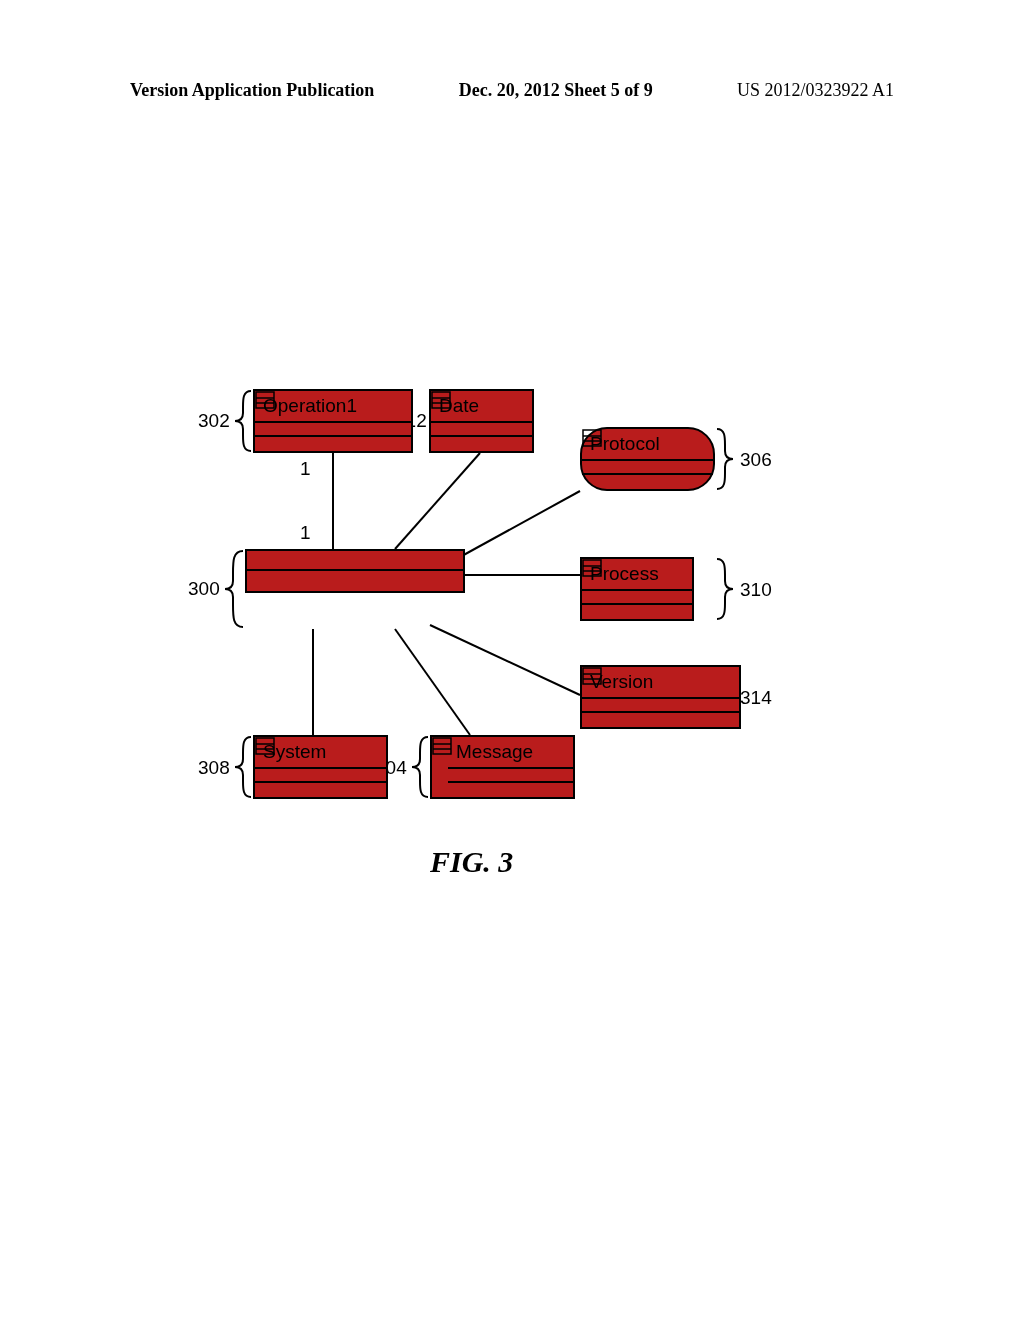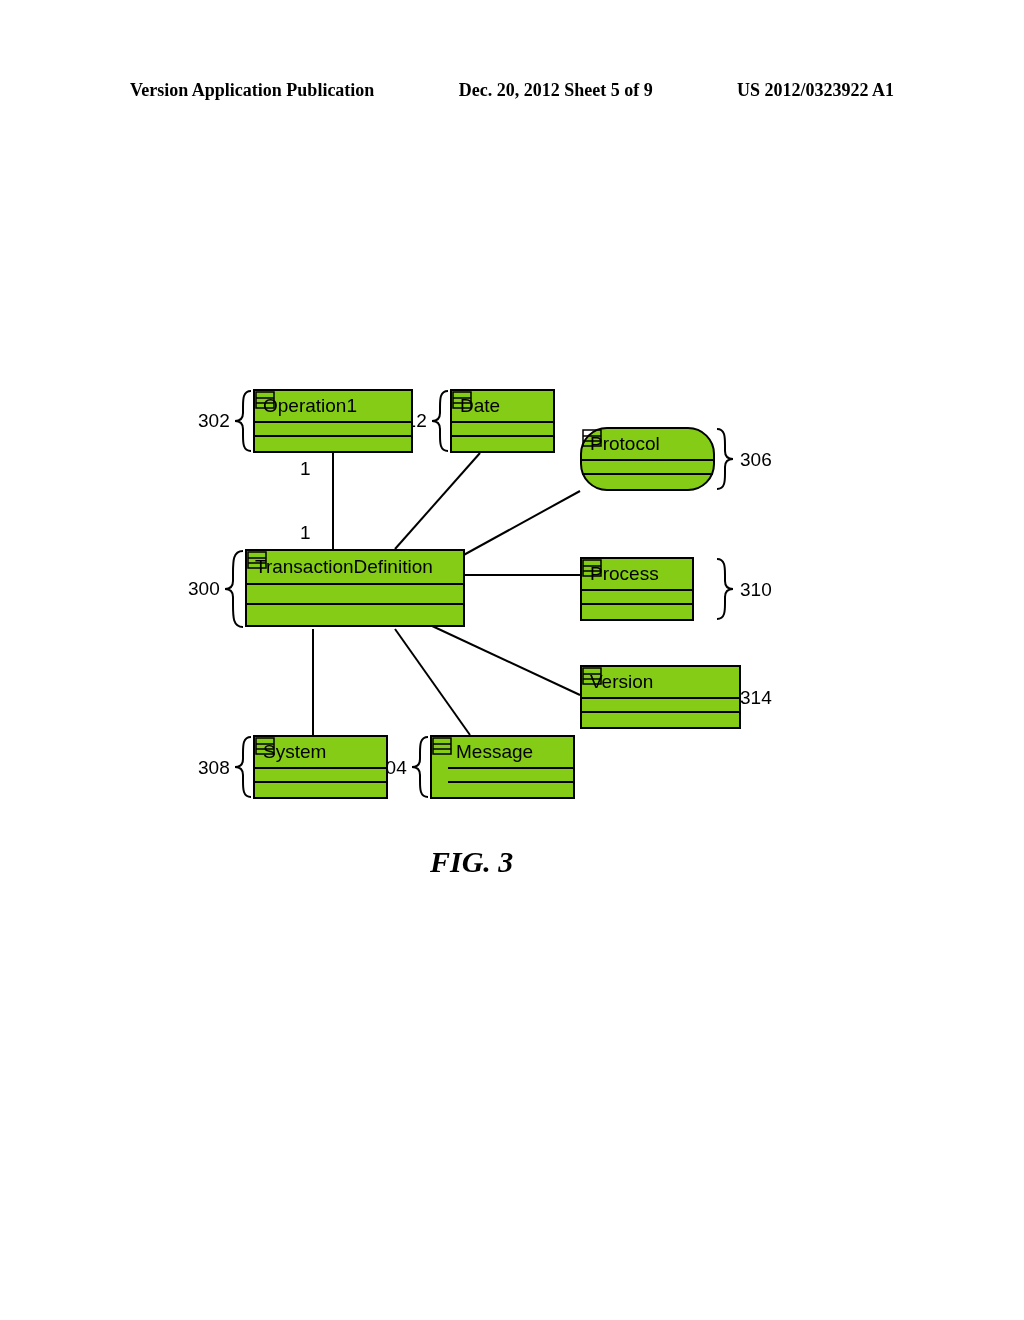--- a/index.html
+++ b/index.html
@@ -15,33 +15,33 @@
     position: absolute;
     top: 80px;
     left: 0; right: 0;
     display: flex;
     justify-content: space-between;
     padding: 0 130px;
     font-size: 18px;
   }
   .header .left { font-weight: bold; }
   .header .center { font-weight: bold; }
-  .header .right { font-weight: bold; }
+  .header .right { font-weight: normal; }
 
   .canvas {
     position: absolute;
     top: 0; left: 0;
     width: 1024px; height: 1320px;
   }
 
   
   .umlbox {
     position: absolute;
     border: 2px solid #000;
-    background: #84cc16;
+    background: #b91c1c;
     font-family: Arial, Helvetica, sans-serif;
   }
   .umlbox .title {
     display: flex;
     align-items: center;
     gap: 8px;
     padding: 4px 8px;
     font-size: 19px;
     border-bottom: 2px solid #000;
     min-height: 30px;
@@ -162,21 +162,21 @@
         <rect x="1" y="1" width="18" height="16" fill="none" stroke="#000" stroke-width="1.5"></rect>
         <line x1="1" y1="7" x2="19" y2="7" stroke="#000" stroke-width="1.5"></line>
         <line x1="1" y1="12" x2="19" y2="12" stroke="#000" stroke-width="1.5"></line>
       </svg>
     <span>Operation1</span>
   </div>
   <div class="compartment"></div>
   <div class="compartment"></div>
 </div>
 
-<div class="umlbox" style="left:450px; top:389px; width:105px;">
+<div class="umlbox" style="left:429px; top:389px; width:105px;">
   <div class="title">
     <svg class="icon" width="20" height="18">
         <rect x="1" y="1" width="18" height="16" fill="none" stroke="#000" stroke-width="1.5"></rect>
         <line x1="1" y1="7" x2="19" y2="7" stroke="#000" stroke-width="1.5"></line>
         <line x1="1" y1="12" x2="19" y2="12" stroke="#000" stroke-width="1.5"></line>
       </svg>
     <span>Date</span>
   </div>
   <div class="compartment"></div>
   <div class="compartment"></div>
@@ -189,28 +189,20 @@
         <line x1="1" y1="7" x2="19" y2="7" stroke="#000" stroke-width="1.5"></line>
         <line x1="1" y1="12" x2="19" y2="12" stroke="#000" stroke-width="1.5"></line>
       </svg>
     <span>Protocol</span>
   </div>
   <div class="compartment"></div>
   <div class="compartment"></div>
 </div>
 
 <div class="umlbox" style="left:245px; top:549px; width:220px;">
-  <div class="title" style="min-height:34px;">
-    <svg class="icon" width="20" height="18">
-        <rect x="1" y="1" width="18" height="16" fill="none" stroke="#000" stroke-width="1.5"></rect>
-        <line x1="1" y1="7" x2="19" y2="7" stroke="#000" stroke-width="1.5"></line>
-        <line x1="1" y1="12" x2="19" y2="12" stroke="#000" stroke-width="1.5"></line>
-      </svg>
-    <span>TransactionDefinition</span>
-  </div>
   <div class="compartment" style="height:20px;"></div>
   <div class="compartment" style="height:20px;"></div>
 </div>
 
 <div class="umlbox" style="left:580px; top:557px; width:114px;">
   <div class="title">
     <svg class="icon" width="20" height="18">
         <rect x="1" y="1" width="18" height="16" fill="none" stroke="#000" stroke-width="1.5"></rect>
         <line x1="1" y1="7" x2="19" y2="7" stroke="#000" stroke-width="1.5"></line>
         <line x1="1" y1="12" x2="19" y2="12" stroke="#000" stroke-width="1.5"></line>

